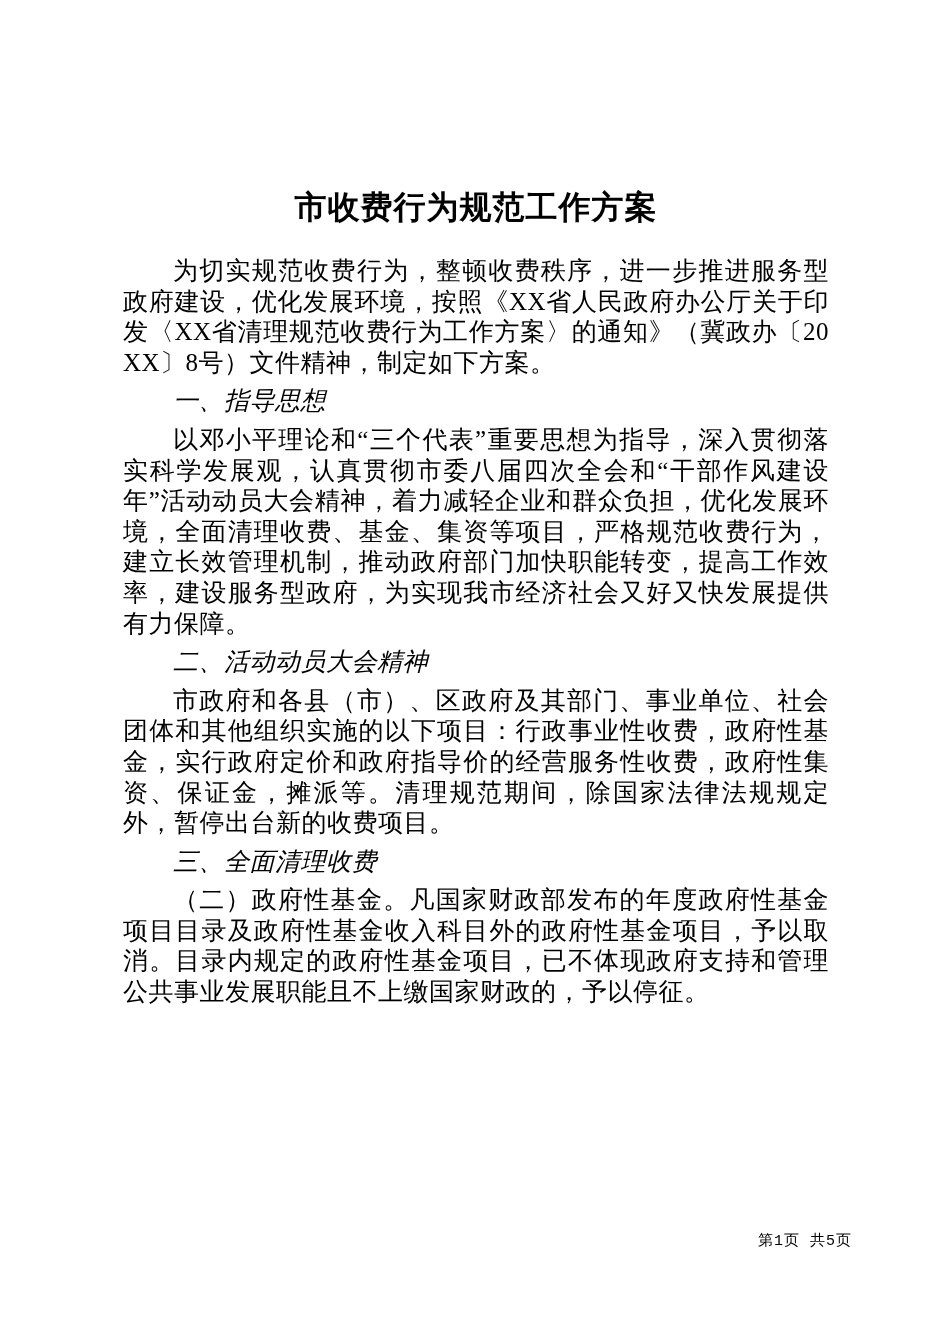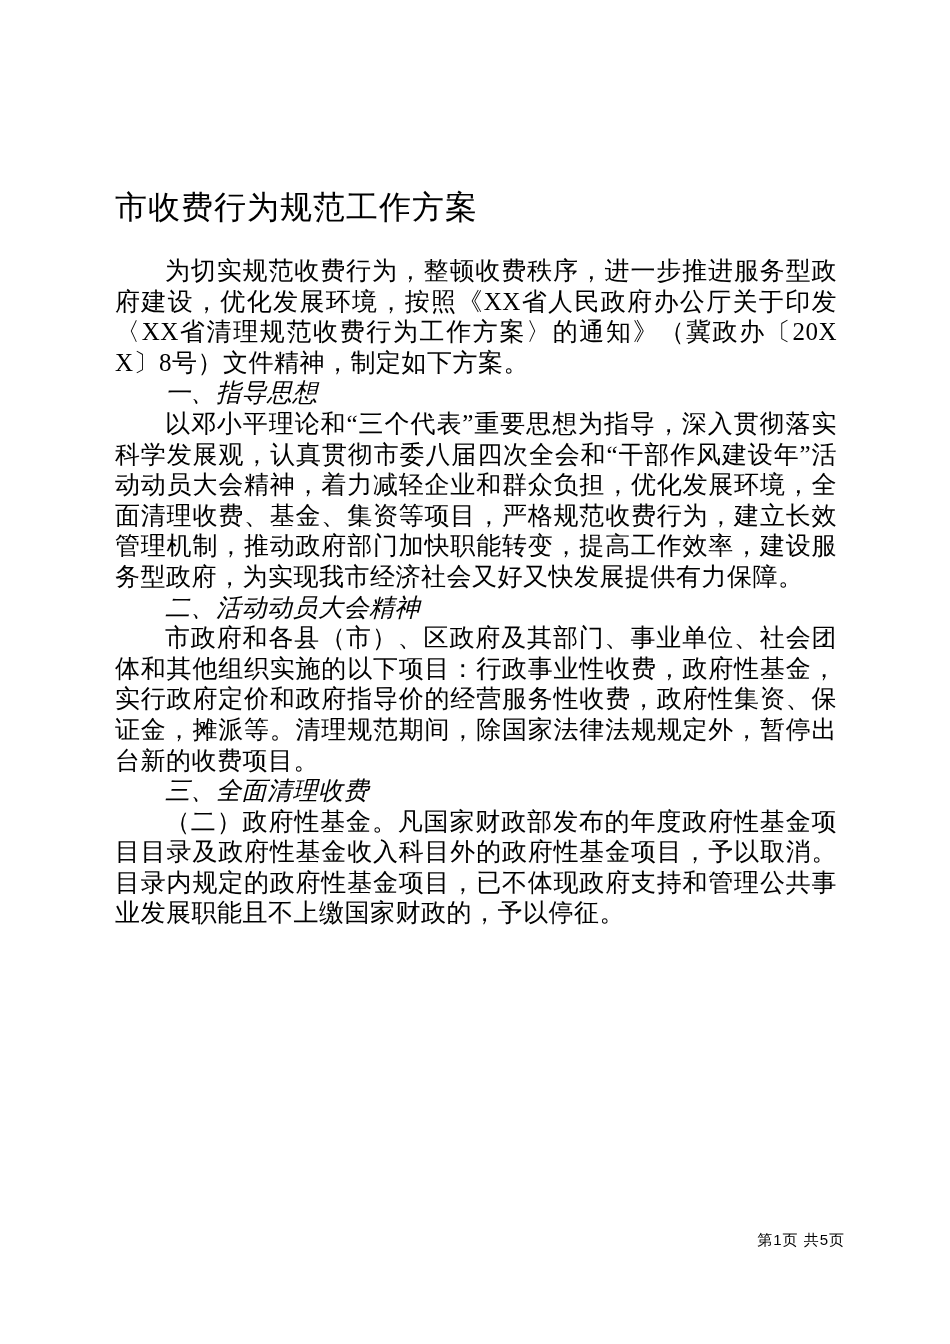--- a/index.html
+++ b/index.html
@@ -14,43 +14,44 @@
     background: #ffffff;
     box-sizing: border-box;
     padding: 186px 113px 0 115px;
     font-family: "Liberation Serif", "DejaVu Serif", serif;
     color: #000000;
     overflow: hidden;
   }
   .doc-title {
     margin: 0 0 26px 0;
     font-size: 32px;
-    font-weight: normal;
+    font-weight: bold;
+    text-align: center;
     letter-spacing: 1px;
   }
   .doc-paragraph {
-    margin: 0;
+    margin: 8px;
     font-size: 25px;
     line-height: 30.6px;
     text-indent: 2em;
     text-align: justify;
     letter-spacing: 0.5px;
     word-break: break-all;
   }
   .section-heading {
     font-weight: normal;
     font-style: italic;
   }
   .page-footer {
     position: absolute;
-    right: 105px;
+    right: 98px;
     bottom: 94px;
     font-size: 15px;
     letter-spacing: 1px;
-    font-family: Liberation Sans, sans-serif;
+    font-family: Liberation Mono, monospace;
     color: #000000;
   }
 </style>
 </head>
 <body>
 
 <div class="page">
 
   <h1 class="doc-title">市收费行为规范工作方案</h1>
 

